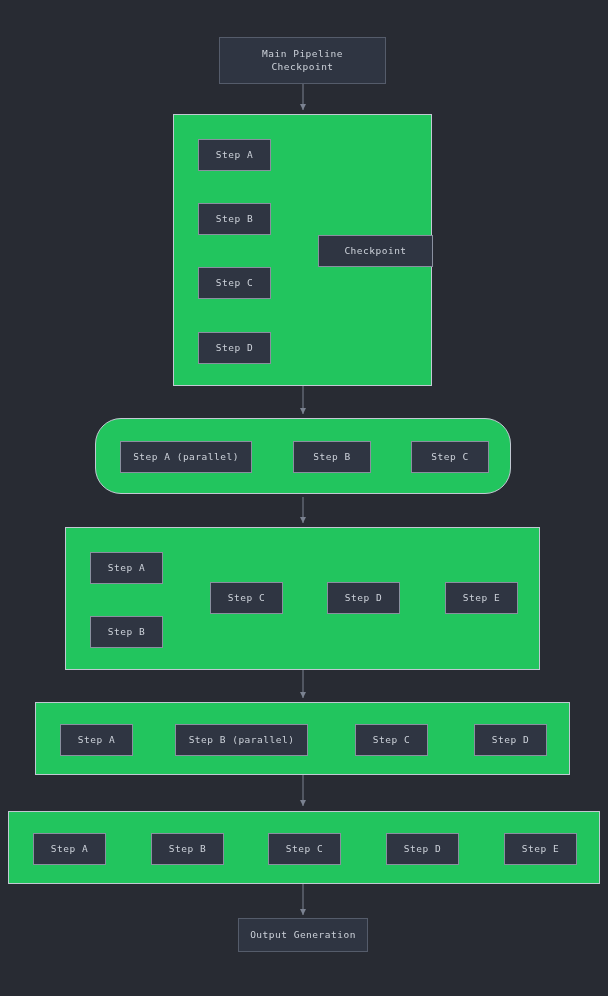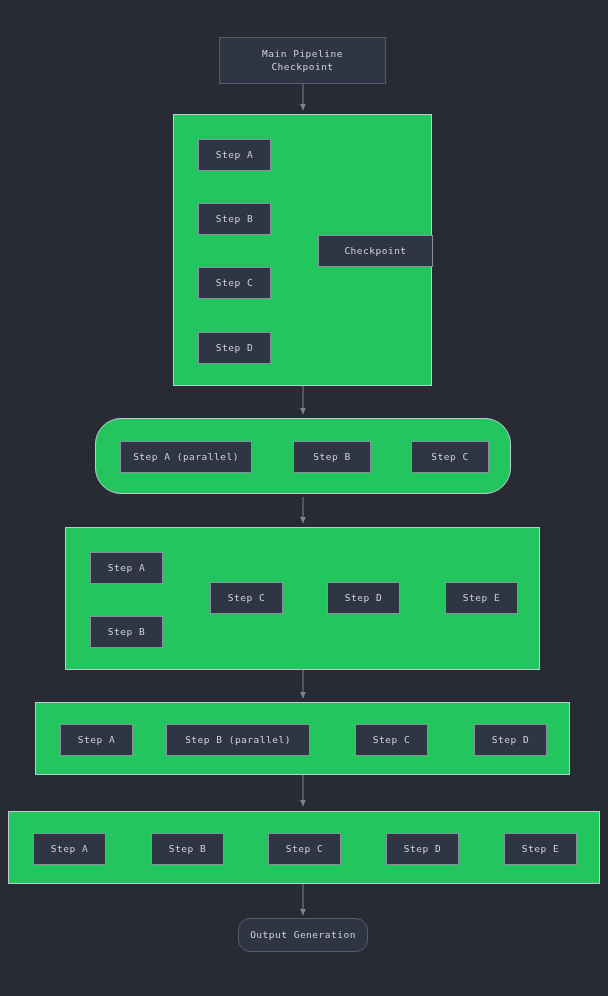--- a/index.html
+++ b/index.html
@@ -136,21 +136,21 @@
       </div>
     <div class="node" style="left:379px;top:54px;width:73px;height:32px;">
         <span>Step E</span>
       </div>
   </div>
 
   <div class="subgraph" style="left:35px;top:702px;width:535px;height:73px;">
     <div class="node" style="left:24px;top:21px;width:73px;height:32px;">
         <span>Step A</span>
       </div>
-    <div class="node" style="left:130px;top:21px;width:144px;height:32px;">
+    <div class="node" style="left:139px;top:21px;width:133px;height:32px;">
         <span>Step B (parallel)</span>
       </div>
     <div class="node" style="left:319px;top:21px;width:73px;height:32px;">
         <span>Step C</span>
       </div>
     <div class="node" style="left:438px;top:21px;width:73px;height:32px;">
         <span>Step D</span>
       </div>
   </div>
 
@@ -165,17 +165,17 @@
         <span>Step C</span>
       </div>
     <div class="node" style="left:377px;top:21px;width:73px;height:32px;">
         <span>Step D</span>
       </div>
     <div class="node" style="left:495px;top:21px;width:73px;height:32px;">
         <span>Step E</span>
       </div>
   </div>
 
-  <div class="node plain" style="left:238px;top:918px;width:130px;height:34px;border-radius:12px;">
+  <div class="node plain" style="left:238px;top:918px;width:130px;height:34px;">
       <span>Output Generation</span>
     </div>
 
 </div>
 
 </body></html>

